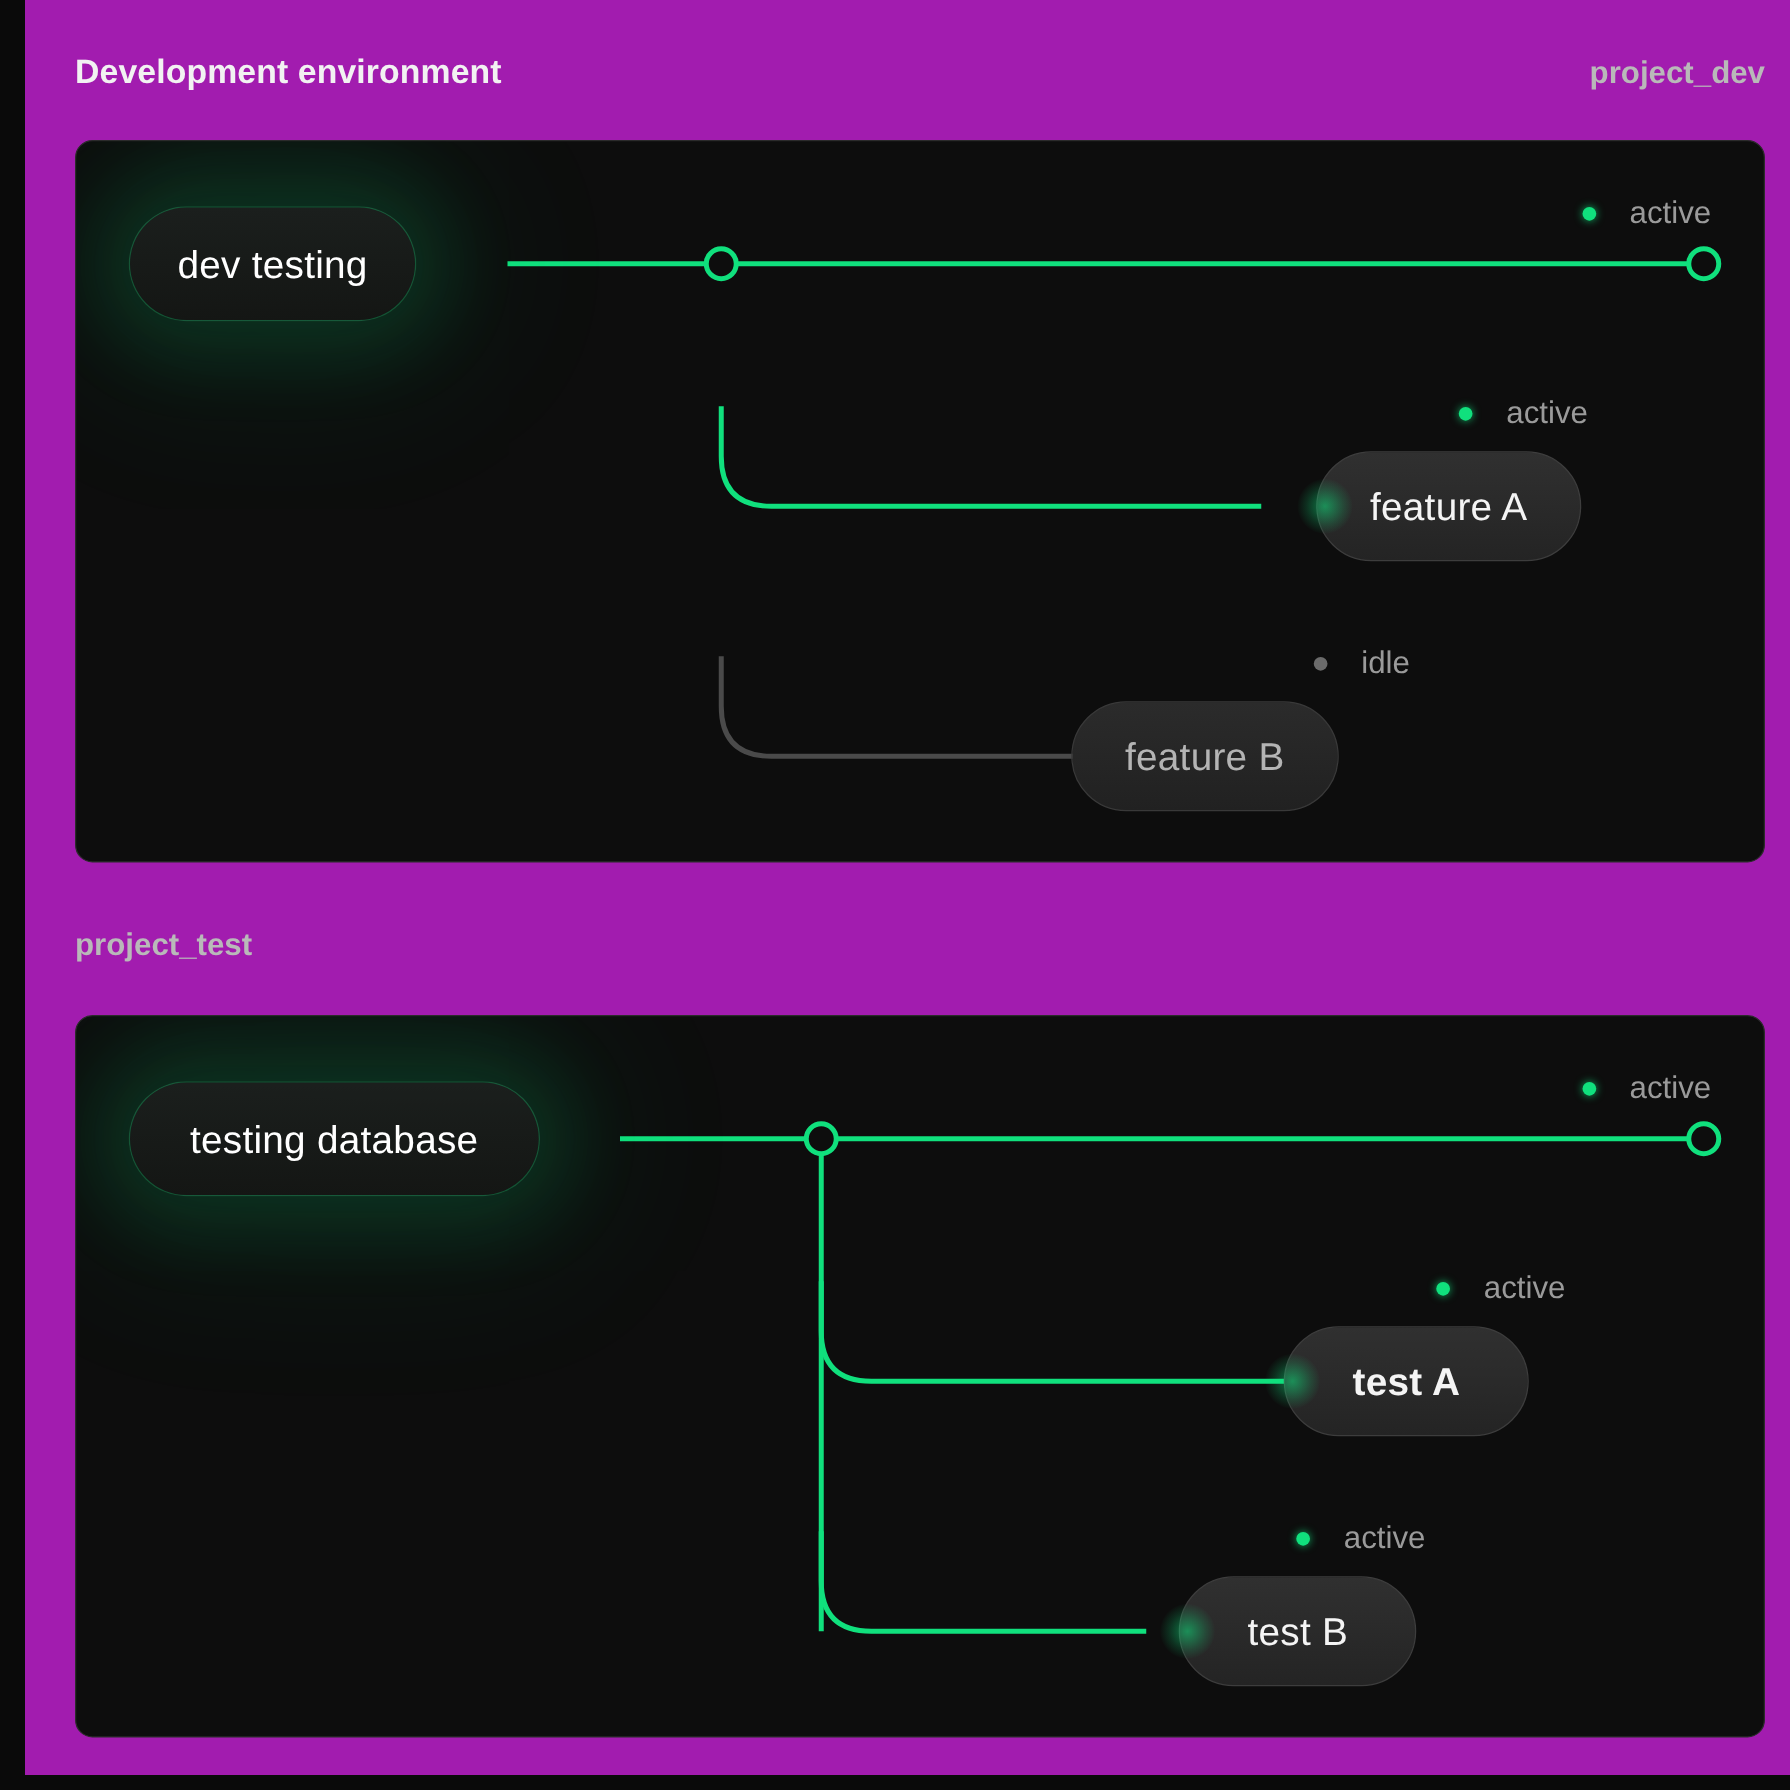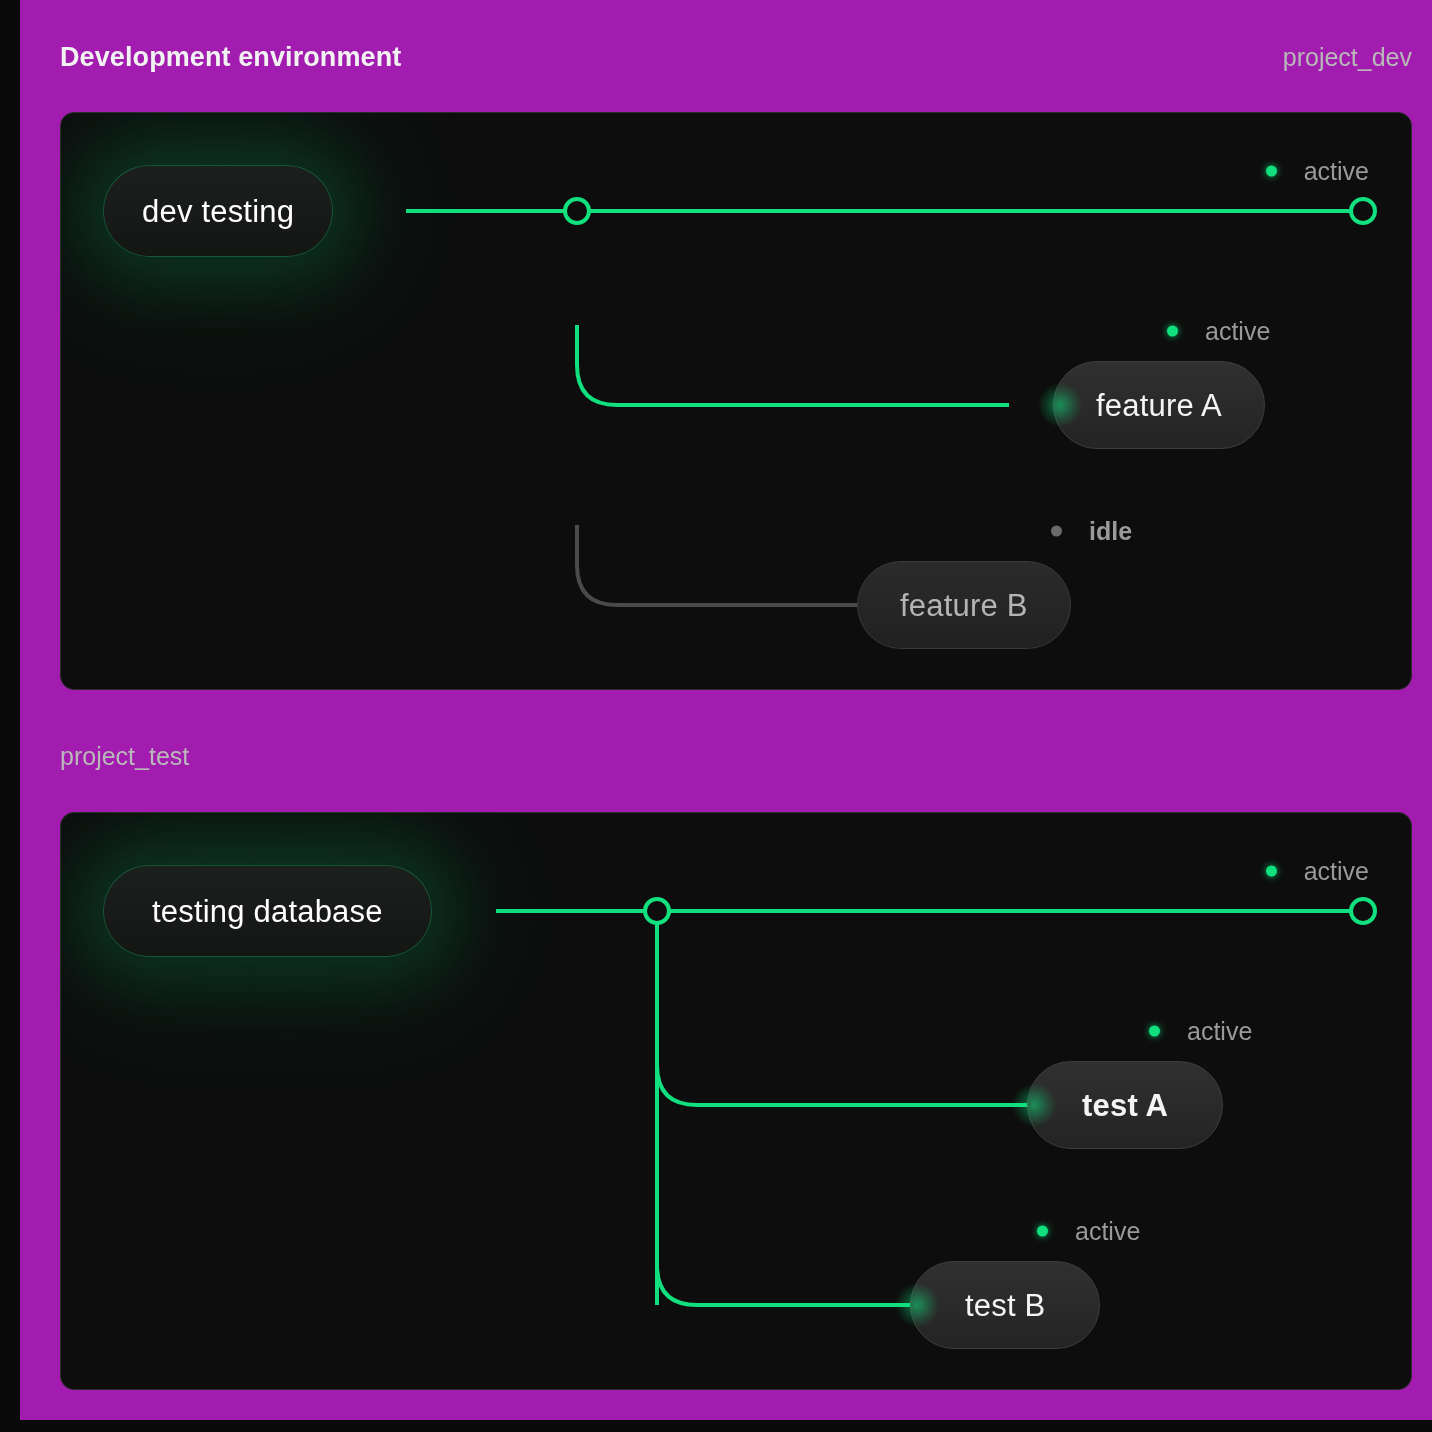--- a/index.html
+++ b/index.html
@@ -35,21 +35,21 @@
   }
   .section-title {
     font-size: 27px;
     font-weight: bold;
     color: #f2f2f2;
     letter-spacing: 0.1px;
     white-space: nowrap;
   }
   .section-tag {
     font-size: 25px;
-    font-weight: normal;
+    font-weight: bold;
     color: #b9b9b9;
     white-space: nowrap;
   }
 
   
   .panel {
     position: absolute;
     left: 40px;
     width: 1352px;
     background: #0d0d0d;
@@ -205,21 +205,21 @@
       <span class="node-label">feature A</span>
     </div>
     <div class="status" style="left:1106px; top:218px;">
       <span class="status-dot ok"></span>
       <span class="status-text">active</span>
     </div>
 
     <div class="node leaf idle" style="left:796px; top:492px; height:88px; padding:6px 42px;">
       <span class="node-label">feature B</span>
     </div>
-    <div class="status" style="left:990px; top:418px;font-weight:bold;">
+    <div class="status" style="left:990px; top:418px;">
       <span class="status-dot off"></span>
       <span class="status-text">idle</span>
     </div>
   </div>
 
   <div class="section-header" style="top:742px;">
     <div class="section-tag">project_test</div>
   </div>
 
   <div class="panel" id="panel-test">
@@ -252,21 +252,21 @@
     </div>
 
     <div class="node leaf active" style="left:966px; top:292px; height:88px; padding:0 54px;font-weight:bold;">
       <span class="node-label">test A</span>
     </div>
     <div class="status" style="left:1088px; top:218px;">
       <span class="status-dot ok"></span>
       <span class="status-text">active</span>
     </div>
 
-    <div class="node leaf active" style="left:849px; top:492px; height:88px; padding:0 54px;">
+    <div class="node leaf active" style="left:882px; top:492px; height:88px; padding:0 54px;">
       <span class="node-label">test B</span>
     </div>
     <div class="status" style="left:976px; top:418px;">
       <span class="status-dot ok"></span>
       <span class="status-text">active</span>
     </div>
   </div>
 
 </div>
 

